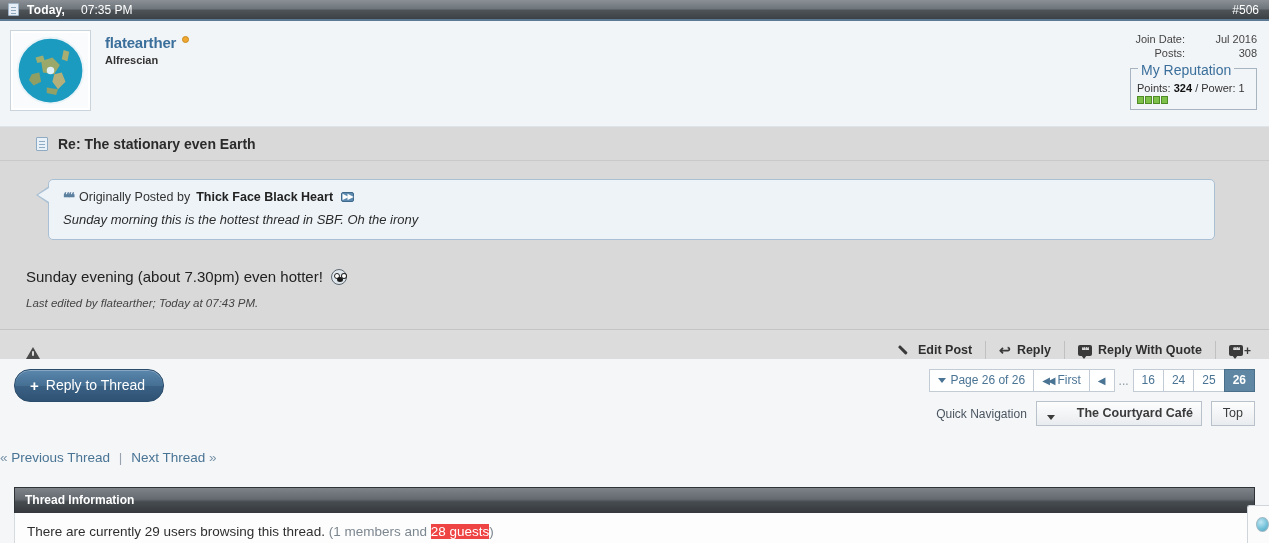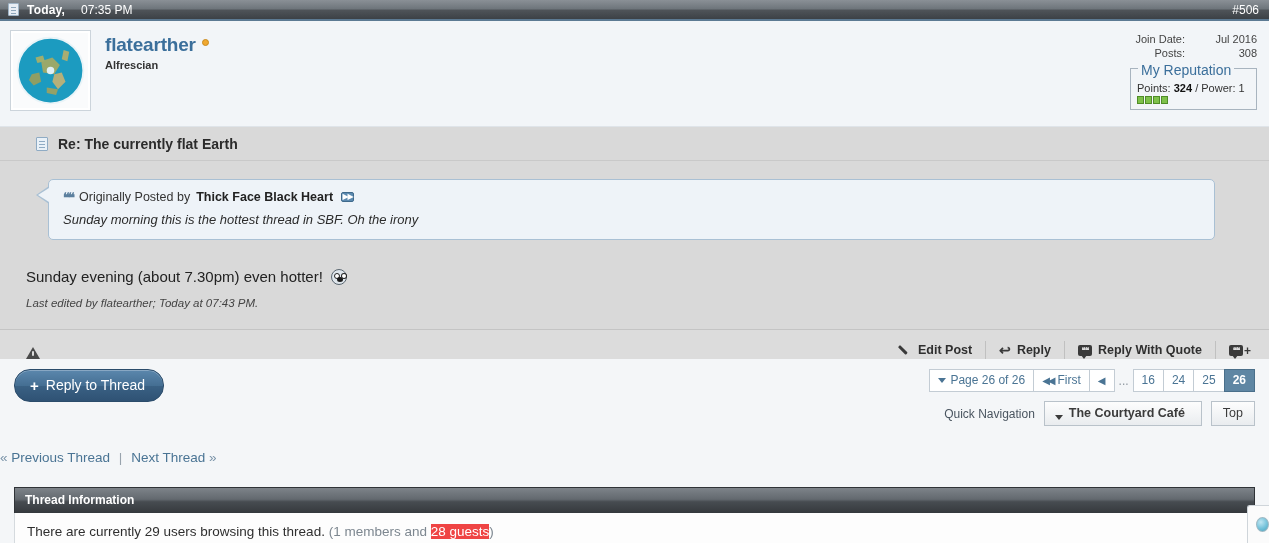--- a/index.html
+++ b/index.html
@@ -62,21 +62,21 @@
     flex: none;
     margin-right: 14px;
   }
   .avatar-art {
     width: 100%; height: 100%;
     background: #fafbfc;
     display: block;
   }
   .user-meta { padding-top: 4px; flex: 1 1 auto; }
   .username {
-    font-size: 19px; font-weight: bold;
+    font-size: 15px; font-weight: bold;
     color: #3b6f9b;
     display: inline-block;
     letter-spacing: -.2px;
   }
   .online-dot {
     display: inline-block;
     width: 7px; height: 7px; border-radius: 50%;
     background: #f0a830;
     border: 1px solid #c98a1e;
     vertical-align: 5px;
@@ -351,23 +351,23 @@
   .quicknav-row {
     margin-top: 9px;
     display: flex; align-items: center; justify-content: flex-end;
     gap: 9px;
     font-size: 12px;
     color: #4a5560;
   }
   .qn-select {
     border: 1px solid #b9c2ca;
     background: linear-gradient(to bottom,#fdfdfd,#e9ecef);
-    padding: 4px 16px 5px 10px;
+    padding: 4px 8px 5px 10px;
     font-size: 12.5px; font-weight: bold; color: #3b3b3b;
-    display: flex; align-items: flex-end; gap: 6px;
+    display: flex; align-items: flex-end; gap: 22px;
     cursor: pointer;
   }
   .qn-caret {
     width: 0; height: 0;
     border-left: 4px solid transparent;
     border-right: 4px solid transparent;
     border-top: 5px solid #3b3b3b;
   }
   .top-btn {
     border: 1px solid #b9c2ca;
@@ -486,21 +486,21 @@
           <span class="rep-bar"></span>
           <span class="rep-bar"></span>
           <span class="rep-bar"></span>
         </div>
       </div>
     </div>
   </div>
 
   <div class="post-title-row">
     <span class="title-icon"></span>
-    <span class="post-title">Re: The currently flat Earth</span>
+    <span class="post-title">Re: The stationary even Earth</span>
   </div>
 
   <div class="post-body">
     <div class="quote-block">
       <span class="quote-tab"></span>
       <div class="quote-head">
         <span class="qicon">❝❝</span>
         <span>Originally Posted by</span>
         <span class="quote-author">Thick Face Black Heart</span>
         <span class="viewpost-icon">▶▶</span>

